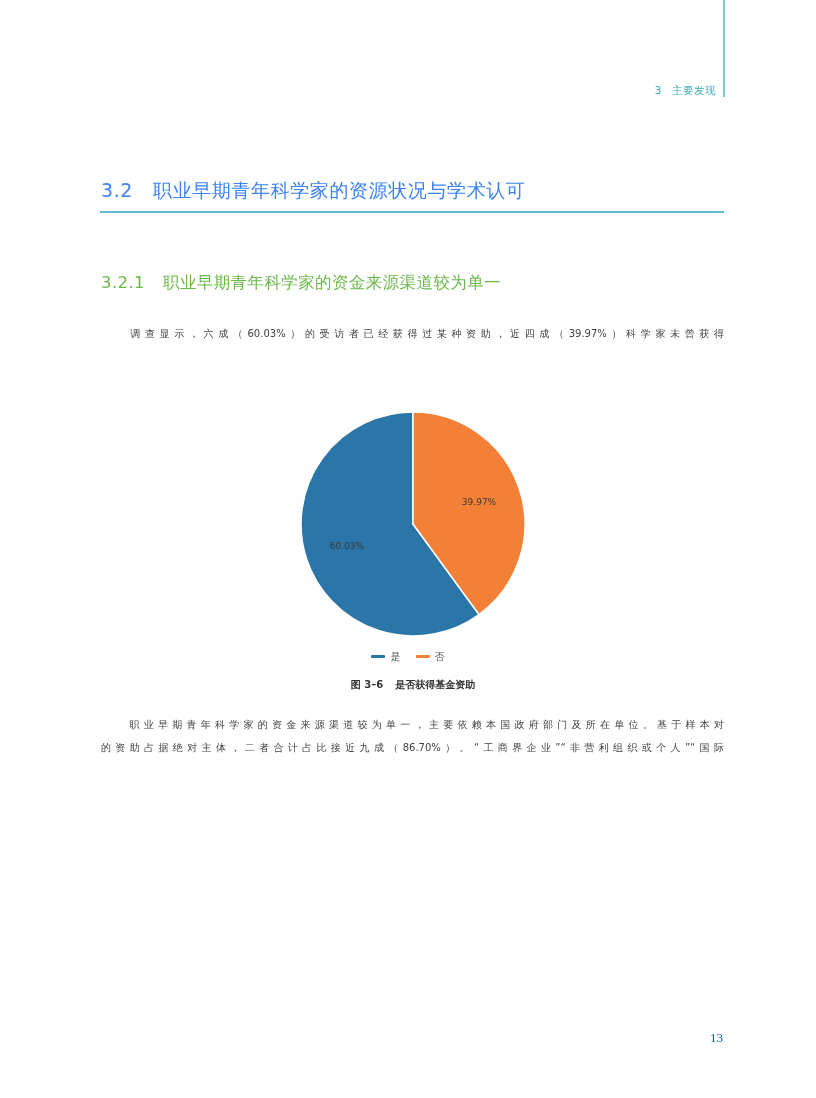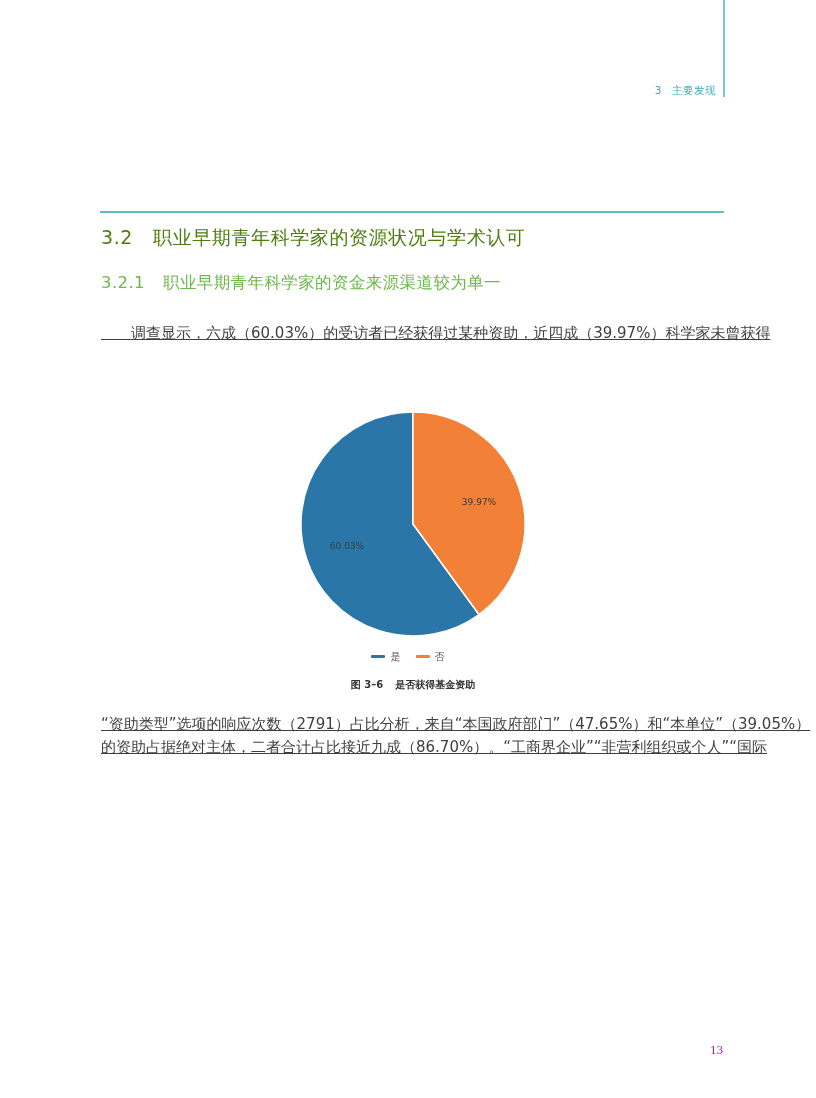--- a/index.html
+++ b/index.html
@@ -1,38 +1,38 @@
 <!DOCTYPE html>
 <html><head>
   <meta charset="utf-8">
   <style>
     html, body { margin: 0; padding: 0; background: #ffffff; }
     body { width: 816px; height: 1098px; position: relative; overflow: hidden;
            font-family: "DejaVu Sans", "Liberation Sans", sans-serif; color: #3a3a3a; }
     .vrule { position: absolute; left: 723px; top: 0; width: 2px; height: 97px; background: #7cc8d2; }
     .running-head { position: absolute; right: 100px; top: 84px; font-size: 10.5px; color: #3aa8b8; letter-spacing: 0.5px; text-align: center; }
     .running-head .num { margin-right: 10px; }
-    .section-title { position: absolute; left: 101px; top: 178px; font-size: 19px; color: #4d7c0f; letter-spacing: 0.6px; white-space: nowrap; margin-top: 47px; }
+    .section-title { position: absolute; left: 101px; top: 178px; font-size: 19px; color: #3b82f6; letter-spacing: 0.6px; white-space: nowrap; }
     .section-title .num { margin-right: 20px; }
     .section-rule { position: absolute; left: 100px; top: 211px; width: 624px; height: 1.5px; background: #5fbcc8; }
     .subsection-title { position: absolute; left: 101px; top: 272px; font-size: 16.5px; color: #6cb84a; letter-spacing: 0.4px; white-space: nowrap; }
     .subsection-title .num { margin-right: 18px; text-align: center; }
-    .para { position: absolute; left: 101px; width: 623px; font-size: 15px; line-height: 23px; color: #3f3f3f; text-align: justify; text-decoration: underline; }
+    .para { position: absolute; left: 101px; width: 623px; font-size: 10px; line-height: 23px; color: #3f3f3f; text-align: justify; }
     .para .line { display: block; white-space: nowrap; text-align: justify; text-align-last: justify; }
     .para .line.last { text-align-last: left; }
     .para1 { top: 322px; }
     .para2 { top: 713px; }
     .chart { position: absolute; left: 290px; top: 400px; width: 250px; height: 250px; }
     .slice-label { font-size: 9px; fill: #3a3a3a; font-family: "DejaVu Sans", sans-serif; }
     .legend { position: absolute; left: 0; width: 816px; top: 649px; text-align: center; font-size: 10px; color: #555; }
     .legend .item { display: inline-flex; align-items: center; margin: 0 6px; }
     .legend .swatch { width: 14px; height: 3px; display: inline-block; margin-right: 5px; border-radius: 1px; }
     .caption { position: absolute; left: 0; width: 826px; top: 678px; text-align: center; font-size: 10px; color: #333; font-weight: bold; }
     .caption .num { margin-right: 12px; text-align: center; }
-    .page-number { position: absolute; left: 710px; top: 1030px; font-family: "Liberation Serif", "DejaVu Serif", serif; font-size: 13px; color: #a21caf; margin-top: 12px; }
+    .page-number { position: absolute; left: 710px; top: 1030px; font-family: "Liberation Serif", "DejaVu Serif", serif; font-size: 13px; color: #0369a1; }
   </style>
 </head>
 <body>
 
 <div class="vrule"></div>
 <div class="running-head">
   <span class="num">3</span><span>主要发现</span>
 </div>
 
 <div class="section-title">
@@ -66,17 +66,17 @@
     <span class="swatch" id="swatch-1" style="background: rgb(242, 128, 55);"></span>
     <span>否</span>
   </span>
 </div>
 
 <div class="caption">
   <span class="num">图 3–6</span><span>是否获得基金资助</span>
 </div>
 
 <div class="para para2">
-  <span class="line">“资助类型”选项的响应次数（2791）占比分析，来自“本国政府部门”（47.65%）和“本单位”（39.05%）</span>
+  <span class="line">　　职业早期青年科学家的资金来源渠道较为单一，主要依赖本国政府部门及所在单位。基于样本对</span>
   <span class="line">的资助占据绝对主体，二者合计占比接近九成（86.70%）。“工商界企业”“非营利组织或个人”“国际</span>
 </div>
 
 <div class="page-number">13</div>
 
 </body></html>

